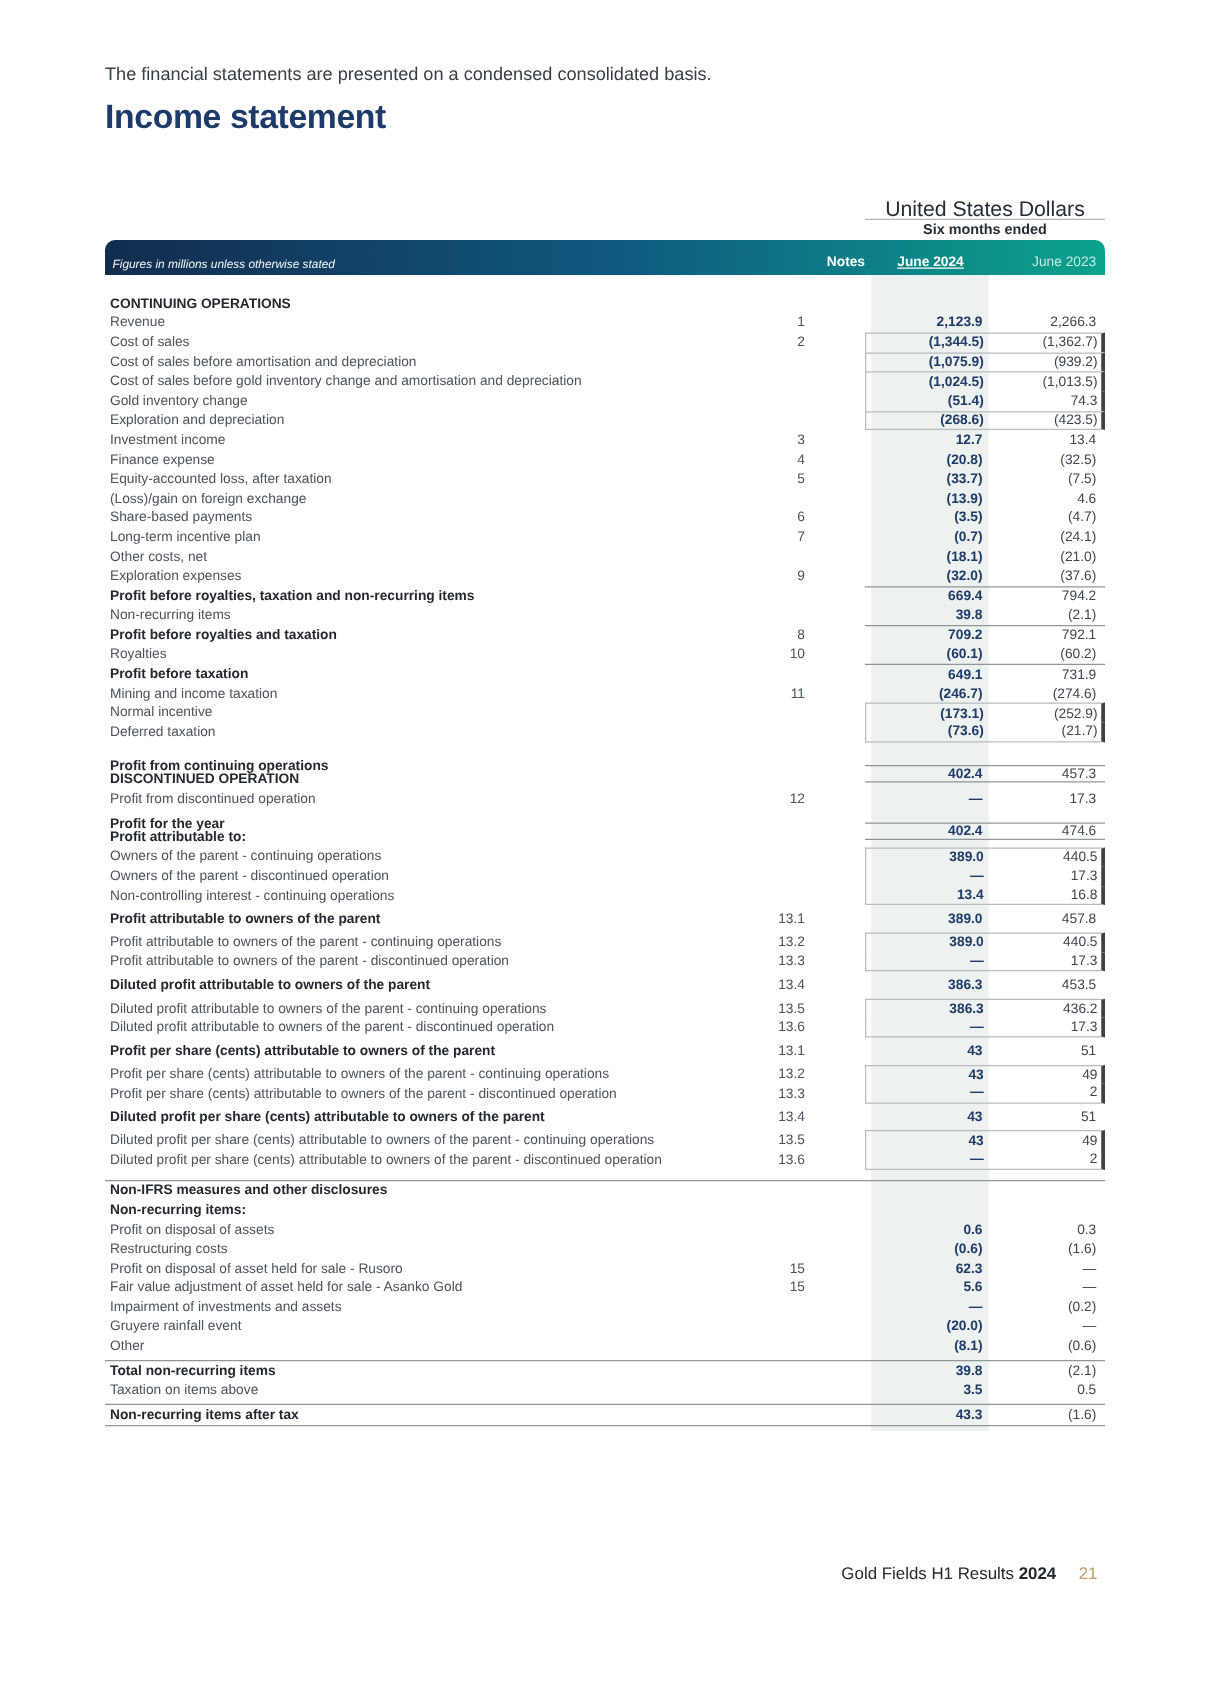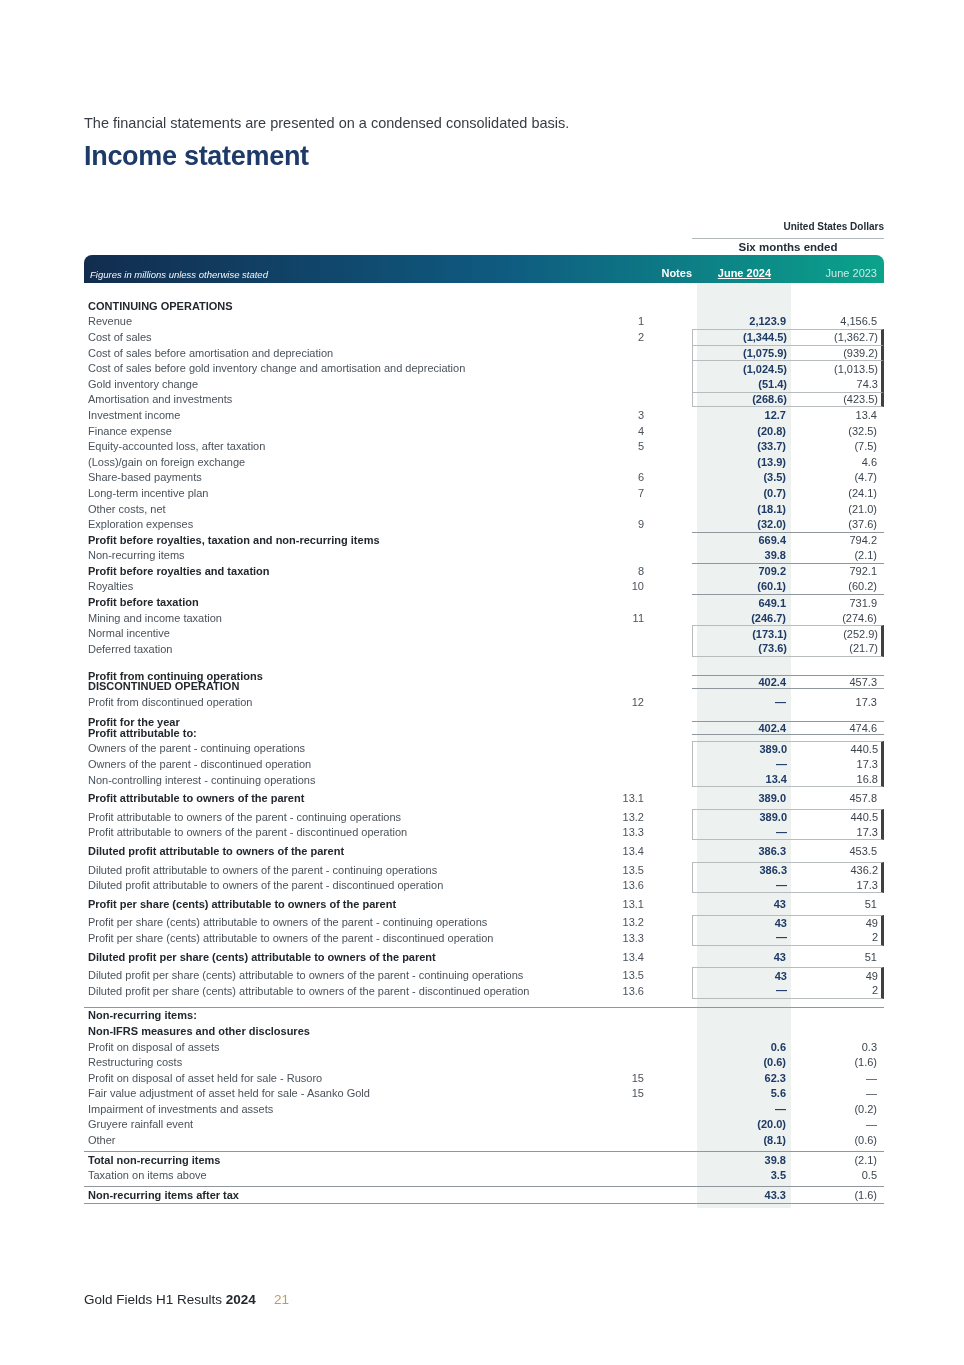--- a/index.html
+++ b/index.html
@@ -1,22 +1,22 @@
 <!DOCTYPE html>
 <html><head>
 <meta charset="utf-8">
 <style>
   html,body{margin:0;padding:0;background:#ffffff;}
   body{width:964px;height:1365px;font-family:"Liberation Sans",sans-serif;-webkit-font-smoothing:antialiased;}
   .page{margin-left:84px;width:800px;}
-  .intro{margin:0;padding-top:115px;font-size:14.5px;color:#363d44;}
+  .intro{margin:0;padding-top:52px;font-size:14.5px;color:#363d44;}
   .title{margin:10px 0 0 0;font-size:27px;font-weight:bold;color:#1d3a69;letter-spacing:-0.3px;}
   .table-area{margin-top:47px;}
   .pre-header{position:relative;height:36px;}
-  .usd{position:absolute;right:0;top:2px;width:192px;text-align:right;font-size:10px;font-weight:bold;color:#242d35;}
+  .usd{position:absolute;right:0;top:2px;width:192px;text-align:center;font-size:17px;font-weight:normal;color:#242d35;}
   .usd-line{position:absolute;right:0;top:19px;width:192px;border-top:1px solid #b2b7ba;}
   .sme{position:absolute;right:0;top:22px;width:192px;text-align:center;font-size:11.5px;font-weight:bold;color:#242d35;}
   .bar{height:28px;position:relative;border-radius:8px 8px 0 0;
        background:linear-gradient(90deg,#122c4e 0%,#0f5a80 52%,#0ba38b 100%);}
   .caption{position:absolute;left:6px;bottom:3px;font-style:italic;font-size:9.5px;color:#f4f8f9;}
   .h-notes{position:absolute;right:192px;bottom:4px;font-size:11px;font-weight:bold;color:#ffffff;}
   .h-cur{position:absolute;right:113px;bottom:4px;font-size:11px;font-weight:bold;color:#ffffff;text-decoration:underline;}
   .h-pri{position:absolute;right:7px;bottom:4px;font-size:11px;color:rgba(255,255,255,0.78);}
   .rows{position:relative;padding-top:15px;}
   .shade{position:absolute;left:613px;top:0;bottom:-4px;width:94px;background:#edf1ef;z-index:0;}
@@ -27,21 +27,21 @@
   .vals{display:grid;grid-template-columns:99px 93px;box-sizing:border-box;}
   .vals.bx{border-left:1px solid #b7bcbf;border-right:3px solid #404040;}
   .vals.bt{border-top:1px solid #b7bcbf;}
   .vals.bb{border-bottom:1px solid #b7bcbf;}
   .vals.ra{border-top:1px solid #8f979d;}
   .vals.rb{border-bottom:1px solid #8f979d;margin-top:12px;}
   .v24{font-size:11px;font-weight:bold;color:#1e3a66;text-align:right;padding-right:5px;align-self:center;}
   .v23{font-size:11px;color:#3c454e;text-align:right;padding-right:7px;align-self:center;}
   .frule{height:0;border-top:1px solid #8f979d;position:relative;z-index:1;}
   .gap{position:relative;z-index:1;}
-  .footer{margin-top:88px;display:flex;align-items:baseline;gap:18px;padding-right:6px;font-size:13.5px;color:#23282c;}
+  .footer{margin-top:110px;display:flex;justify-content:flex-end;align-items:baseline;gap:18px;padding-right:6px;font-size:13.5px;color:#23282c;}
   .footer b{font-weight:bold;}
   .pn{color:#bd9c5f;}
 </style>
 </head>
 <body>
 
 <div class="page">
 
   <p class="intro">The financial statements are presented on a condensed consolidated basis.</p>
   <h1 class="title">Income statement</h1>
@@ -66,21 +66,21 @@
           <span class="vals">
             <span class="v24"></span>
             <span class="v23"></span>
           </span>
         </div>
         <div class="row">
           <span class="lab">Revenue</span>
           <span class="nt">1</span>
           <span class="vals">
             <span class="v24">2,123.9</span>
-            <span class="v23">4,156.5</span>
+            <span class="v23">2,266.3</span>
           </span>
         </div>
         <div class="row">
           <span class="lab">Cost of sales</span>
           <span class="nt">2</span>
           <span class="vals bx bt">
             <span class="v24">(1,344.5)</span>
             <span class="v23">(1,362.7)</span>
           </span>
         </div>
@@ -102,21 +102,21 @@
         </div>
         <div class="row">
           <span class="lab">Gold inventory change</span>
           <span class="nt"></span>
           <span class="vals bx">
             <span class="v24">(51.4)</span>
             <span class="v23">74.3</span>
           </span>
         </div>
         <div class="row">
-          <span class="lab">Amortisation and investments</span>
+          <span class="lab">Exploration and depreciation</span>
           <span class="nt"></span>
           <span class="vals bx bt bb">
             <span class="v24">(268.6)</span>
             <span class="v23">(423.5)</span>
           </span>
         </div>
         <div class="row">
           <span class="lab">Investment income</span>
           <span class="nt">3</span>
           <span class="vals">
@@ -409,29 +409,29 @@
           <span class="lab">Diluted profit per share (cents) attributable to owners of the parent - discontinued operation</span>
           <span class="nt">13.6</span>
           <span class="vals bx bb">
             <span class="v24">—</span>
             <span class="v23">2</span>
           </span>
         </div>
         <div class="gap" style="height: 8px;"></div>
         <div class="frule"></div>
         <div class="row bold">
-          <span class="lab">Non-recurring items:</span>
+          <span class="lab">Non-IFRS measures and other disclosures</span>
           <span class="nt"></span>
           <span class="vals">
             <span class="v24"></span>
             <span class="v23"></span>
           </span>
         </div>
         <div class="row bold">
-          <span class="lab">Non-IFRS measures and other disclosures</span>
+          <span class="lab">Non-recurring items:</span>
           <span class="nt"></span>
           <span class="vals">
             <span class="v24"></span>
             <span class="v23"></span>
           </span>
         </div>
         <div class="row">
           <span class="lab">Profit on disposal of assets</span>
           <span class="nt"></span>
           <span class="vals">

